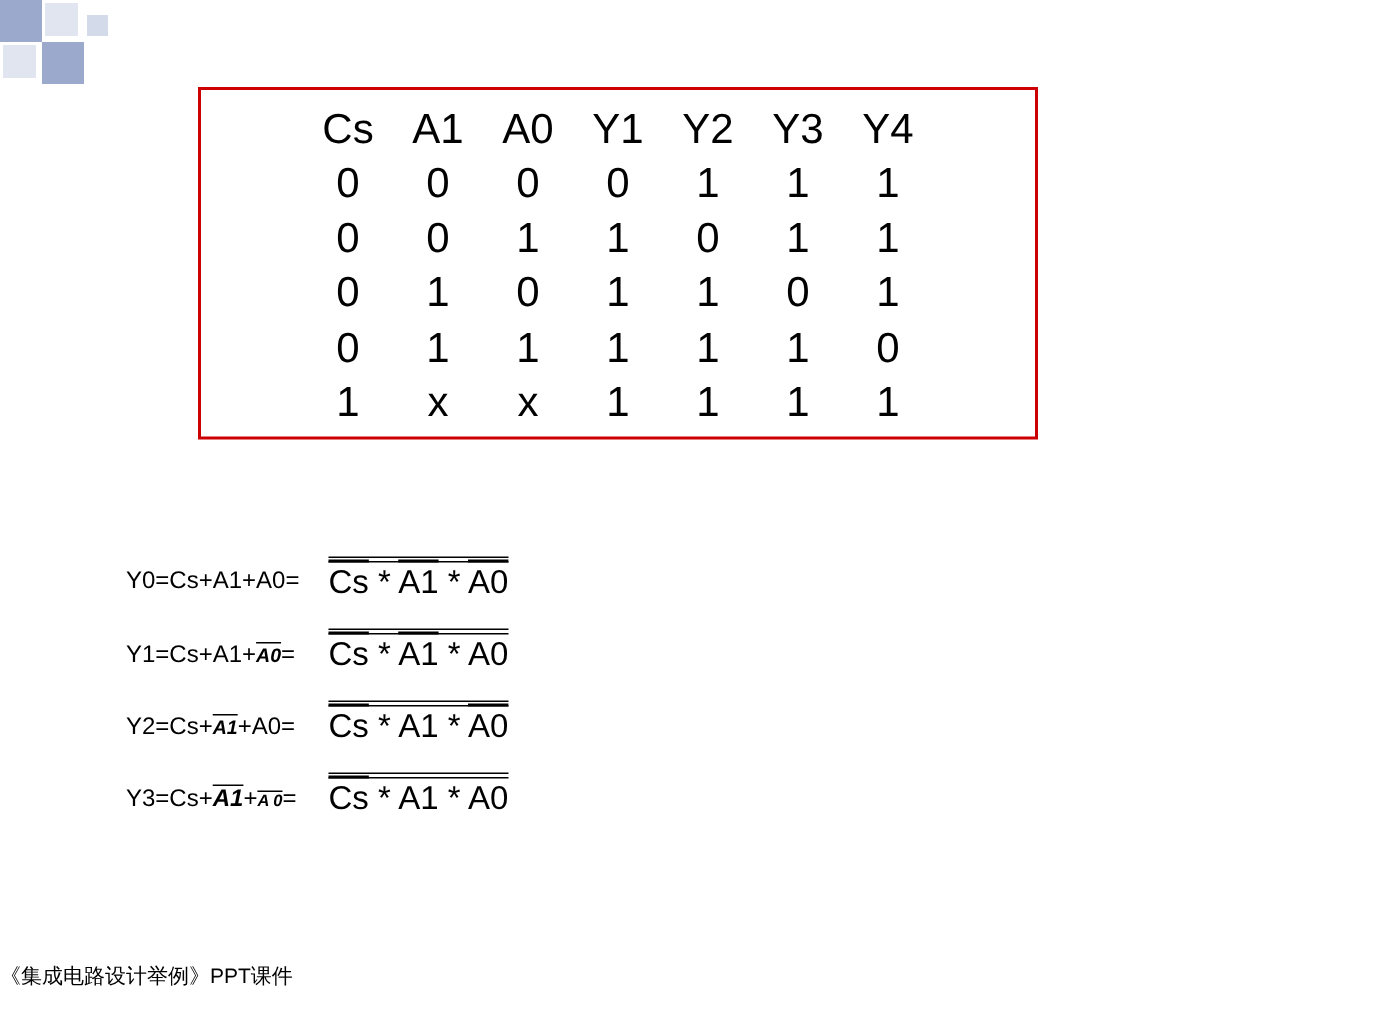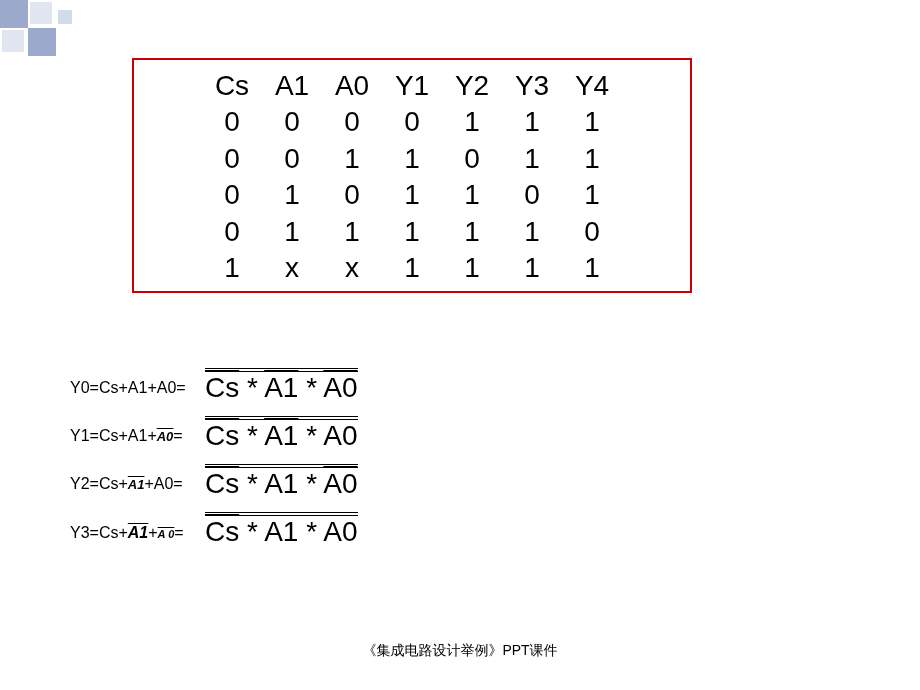--- a/index.html
+++ b/index.html
@@ -50,21 +50,21 @@
       line-height: 1.3;
     }
     .table-cell {
       width: 60px;
       text-align: center;
     }
 
     .equations {
       position: absolute;
       top: 370px;
-      left: 70px;
+      left: 84px;
       width: 500px;
     }
     .eq-row {
       display: flex;
       align-items: center;
       margin-bottom: 12px;
       position: relative;
       height: 36px;
     }
     .eq-left {
@@ -77,21 +77,21 @@
     }
     .ovl-sm {
       text-decoration: overline;
       text-decoration-thickness: 1px;
       font-style: italic;
       font-weight: bold;
       font-size: 13px;
       padding-top: 2px;
     }
     .eq-right {
-      font-size: 28px;
+      font-size: 22px;
       color: #000;
       position: relative;
       display: inline-block;
       white-space: nowrap;
     }
     .eq-right .double-bar {
       position: absolute;
       top: -4px;
       left: 0;
       right: 0;
@@ -101,21 +101,21 @@
     }
     .ovl-lg {
       text-decoration: overline;
       text-decoration-thickness: 1.5px;
     }
     .footer {
       position: absolute;
       bottom: 30px;
       left: 0;
       right: 0;
-      text-align: center;
+      text-align: left;
       font-size: 14px;
       color: #000;
     }
   </style>
 </head>
 <body>
 
 <div class="corner-decoration">
   <div class="block block-1"></div>
   <div class="block block-2"></div>

